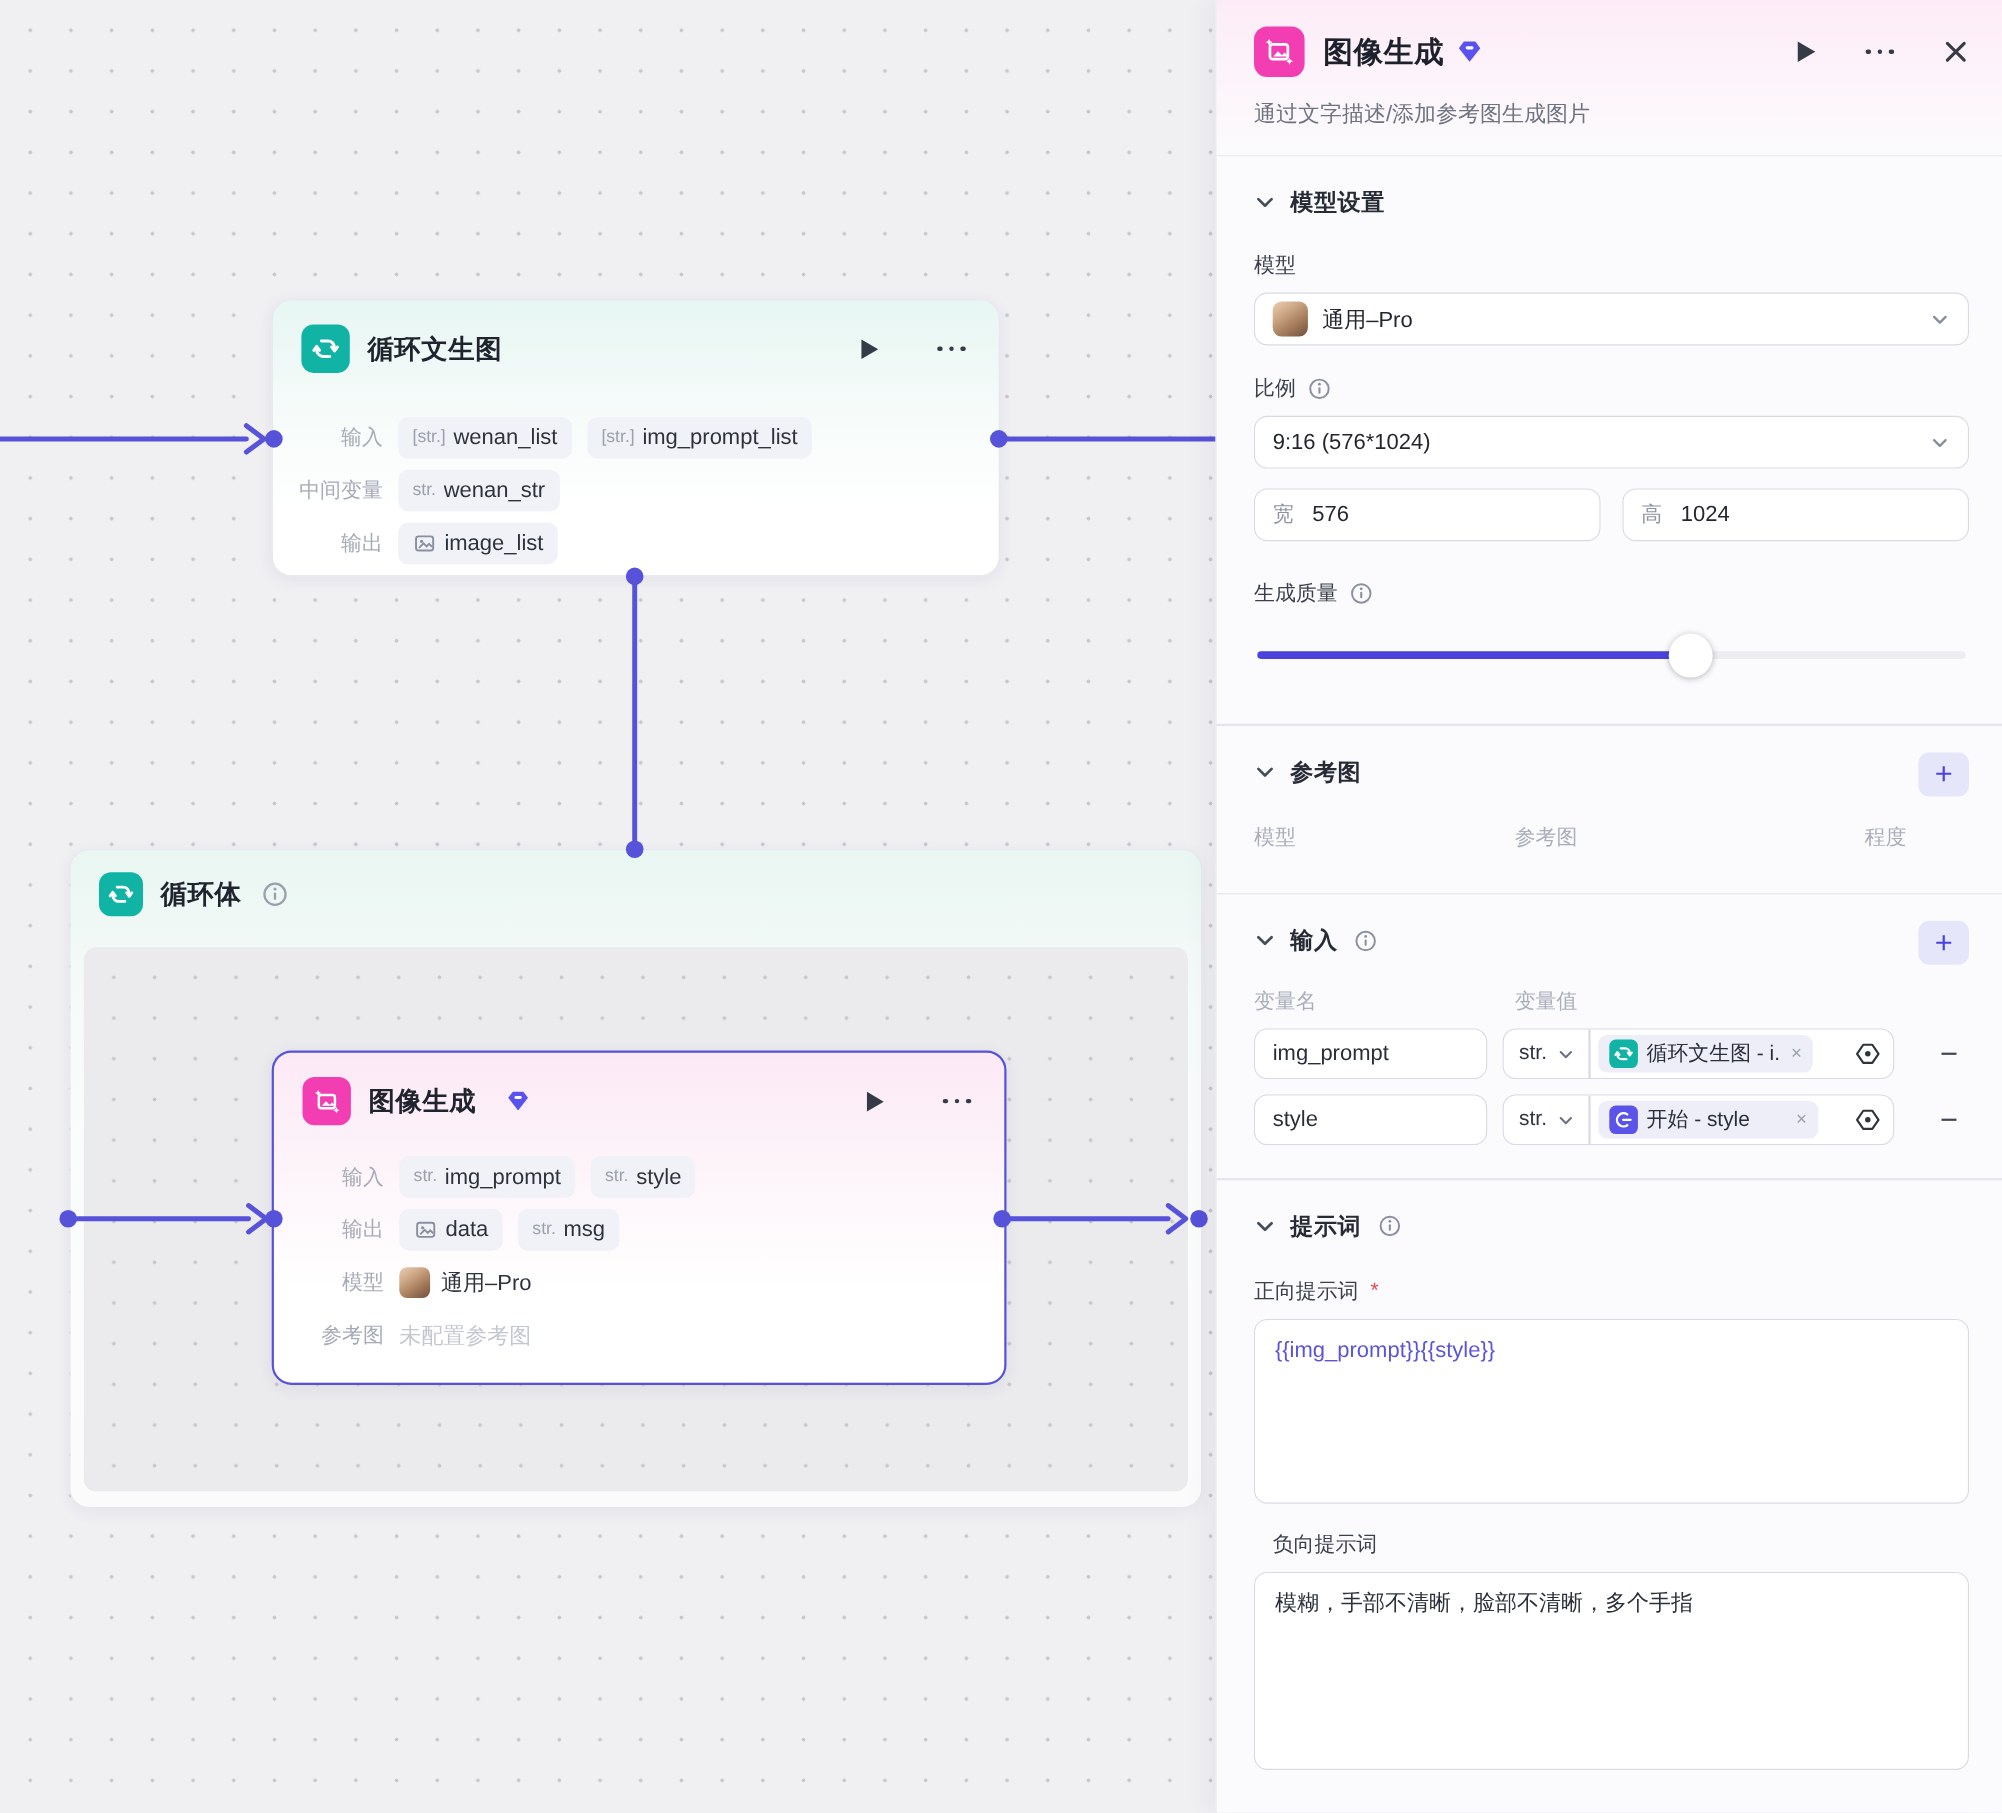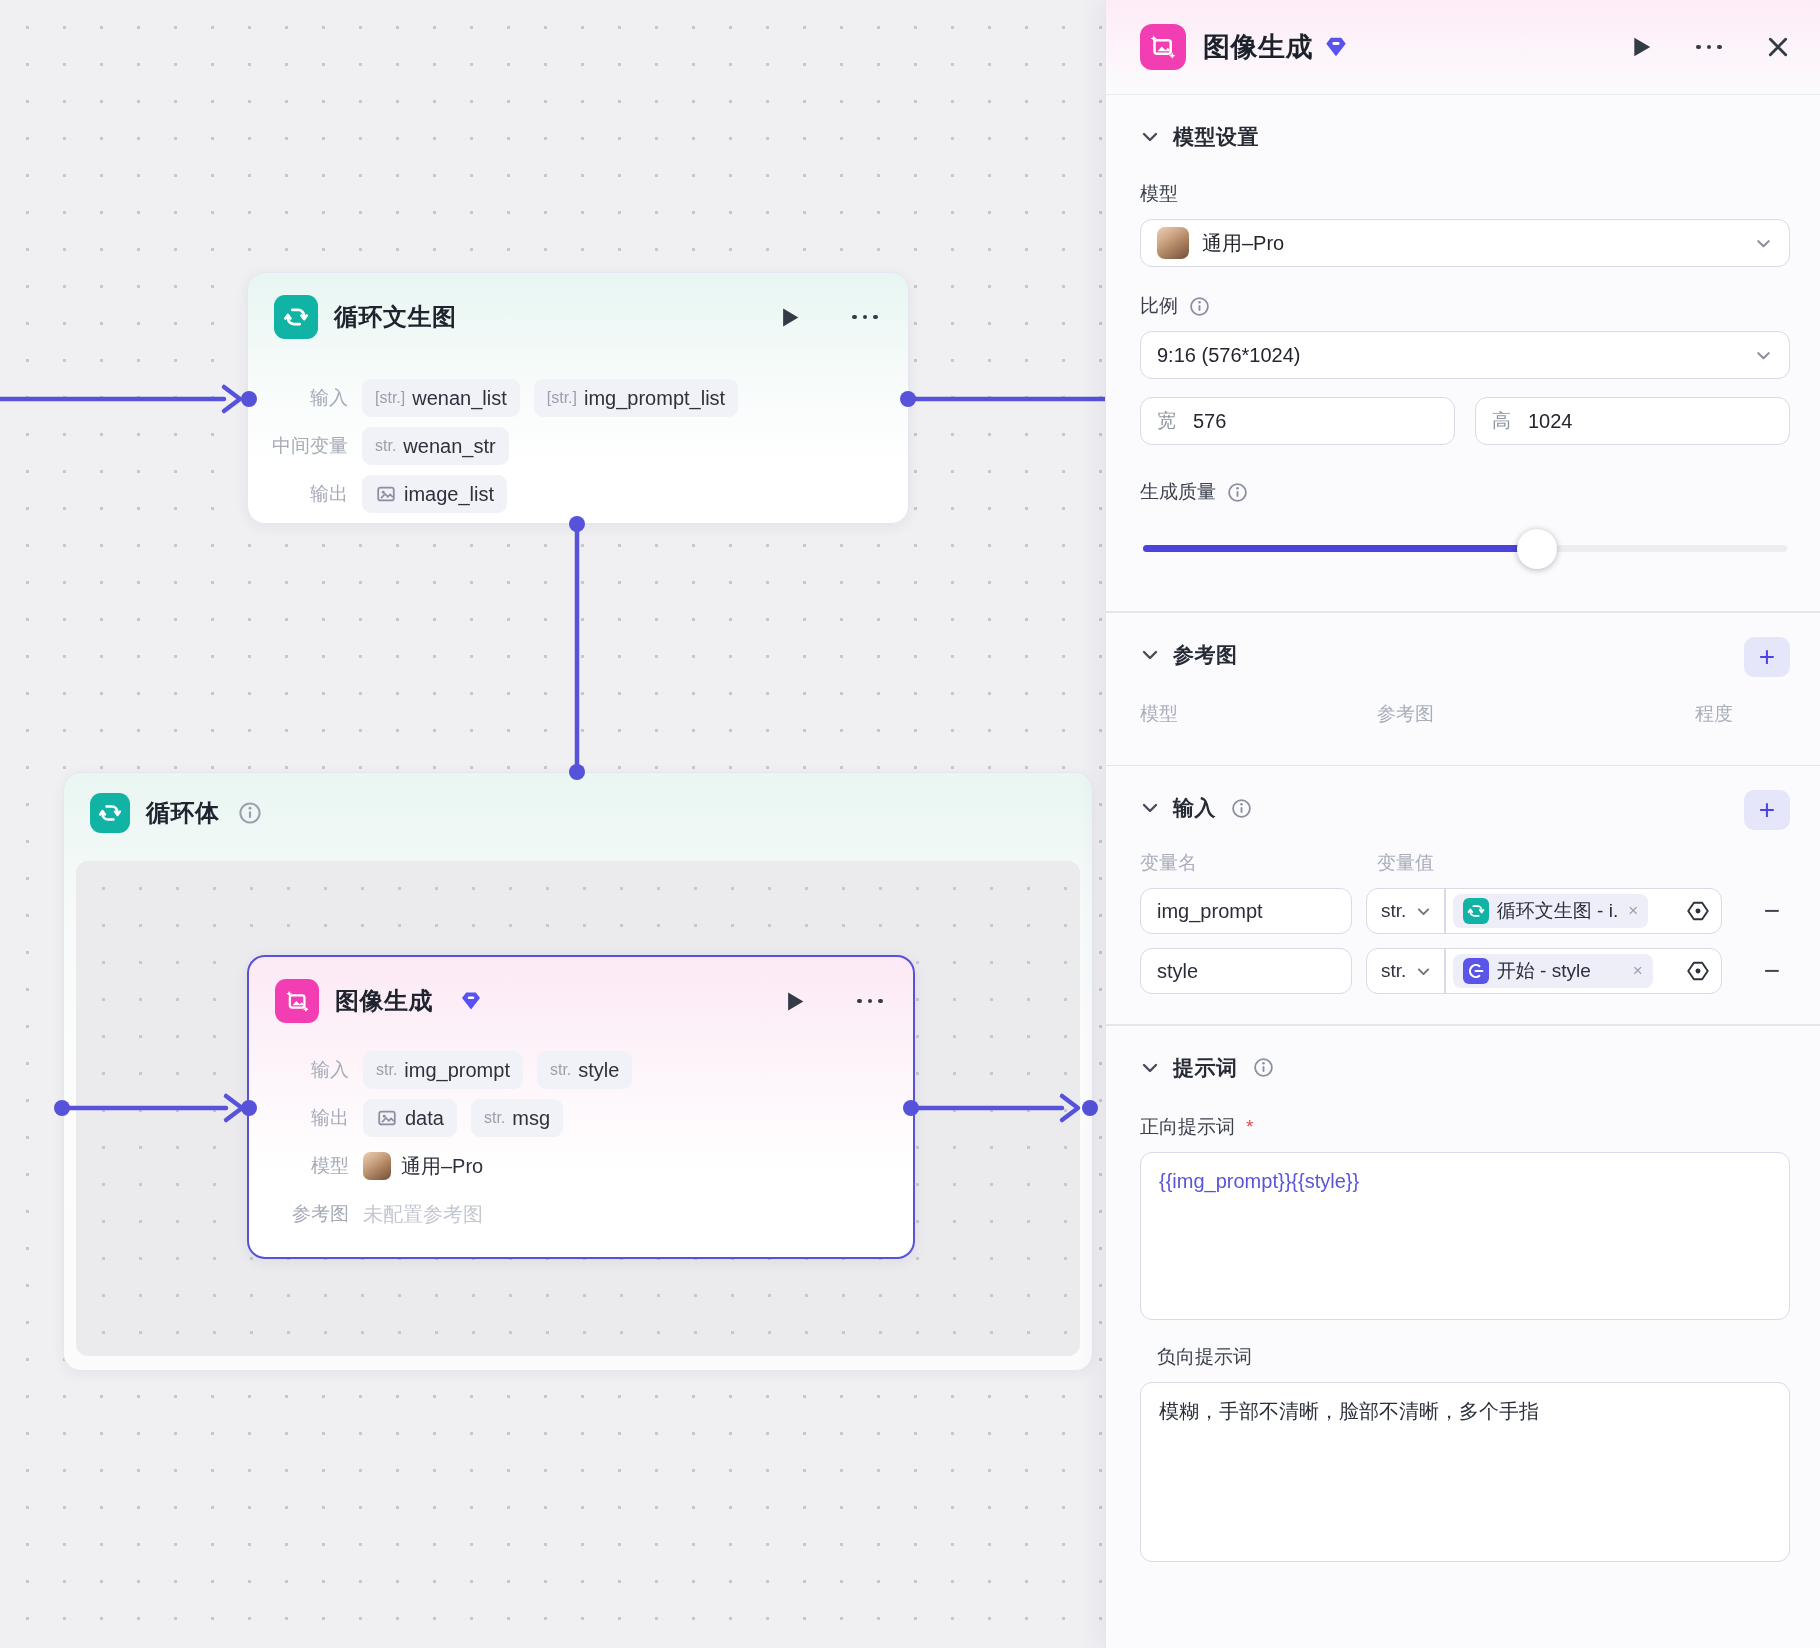--- a/index.html
+++ b/index.html
@@ -306,20 +306,21 @@
             <i></i>
             <i></i>
             <i></i>
           </span>
         <span class="pclose">
           <svg viewBox="0 0 22 22" width="24" height="24">
               <path d="M4 4 L18 18 M18 4 L4 18" stroke="#343a46" stroke-width="2.6" stroke-linecap="round"></path>
             </svg>
         </span>
       </div>
+      <div class="pdesc">通过文字描述/添加参考图生成图片</div>
     </div>
 
     <div id="pbody">
 
       <div class="sec-head">
         <span style="display:flex;">
           <svg viewBox="0 0 20 20" width="20" height="20">
               <polyline points="4,7 10,13 16,7" fill="none" stroke="#464d5a" stroke-width="2.4" stroke-linecap="round" stroke-linejoin="round"></polyline>
             </svg>
         </span>

